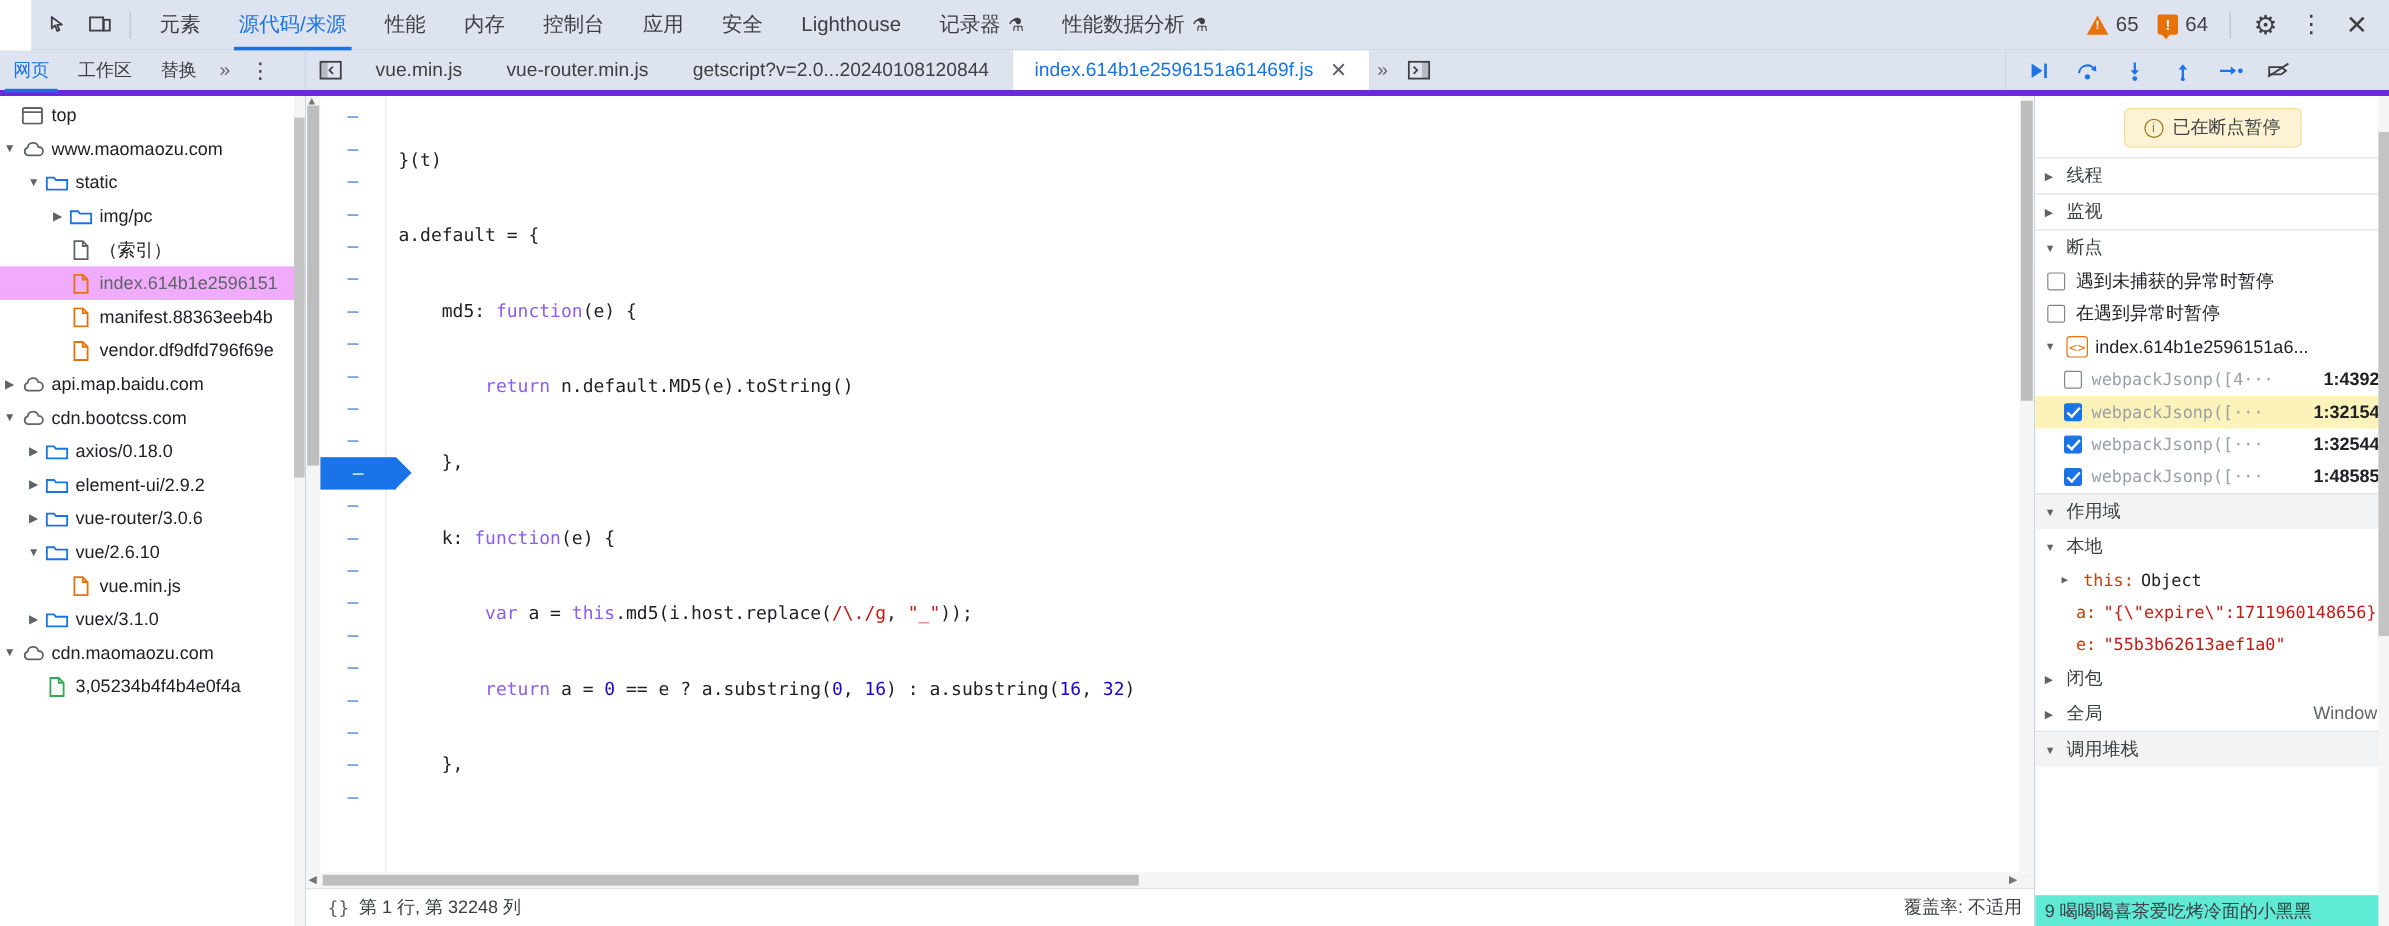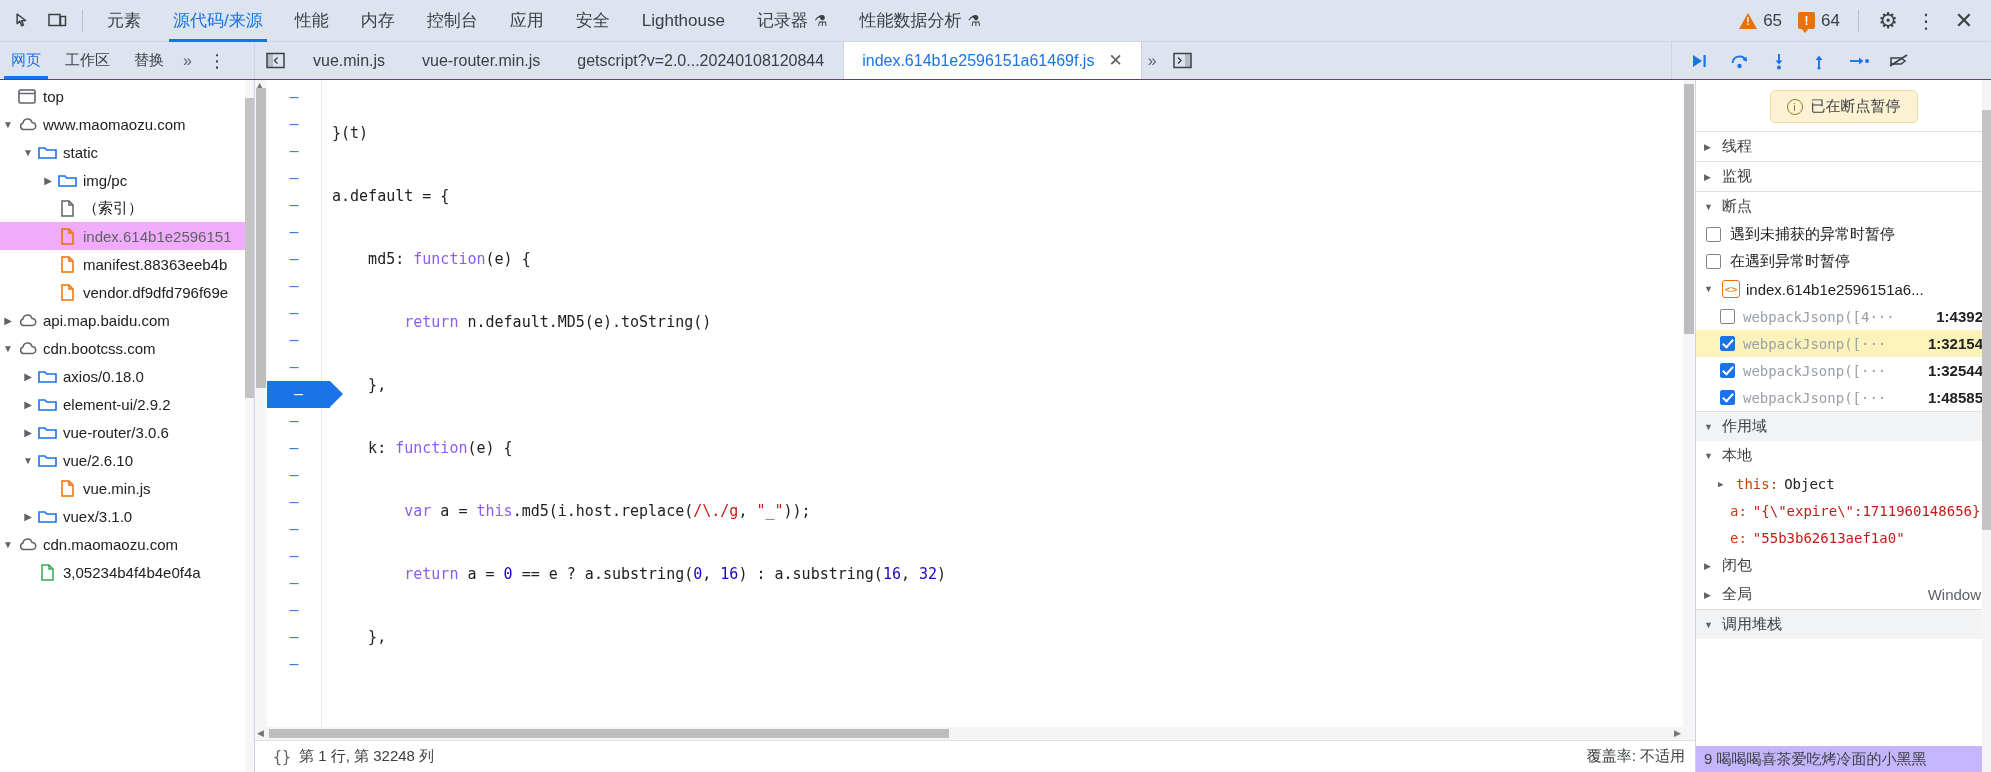--- a/index.html
+++ b/index.html
@@ -12,20 +12,21 @@
   }
   .app { width: 1991px; height: 772px; display: flex; flex-direction: column; }
 
   
   .toolbar {
     height: 42px; min-height: 42px;
     background: #dee4ef;
     display: flex; align-items: center;
     padding: 0 10px 0 6px;
     border-bottom: 1px solid #cdd4e3;
+    margin-left: 26px;
   }
   .tb-icon {
     width: 34px; height: 32px;
     display: flex; align-items: center; justify-content: center;
     color: #3c4043;
   }
   .tb-sep { width: 1px; height: 22px; background: #b9c1d2; margin: 0 8px; }
   .panel-tabs { display: flex; align-items: center; height: 42px; }
   .panel-tab {
     padding: 0 16px; height: 42px;
@@ -65,21 +66,21 @@
   }
   .gear { font-size: 22px; color: #3c4043; }
   .kebab { font-size: 20px; color: #3c4043; letter-spacing: 0; }
   .xclose { font-size: 22px; color: #3c4043; }
 
   
   .subbar {
     height: 38px; min-height: 38px;
     background: #dee4ef;
     display: flex; align-items: stretch;
-    border-bottom: 1px solid #6d28d9;
+    border-bottom: 5px solid #6d28d9;
   }
   .nav-head {
     width: 255px; min-width: 255px;
     display: flex; align-items: center; gap: 2px;
     padding-left: 0px;
     border-right: 1px solid #cdd4e3;
     position: relative;
   }
   .nav-tab {
     padding: 0 11px; height: 37px; display: flex; align-items: center;
@@ -280,21 +281,21 @@
   .scope-row .vobj { color: #202124; }
   .sect-row-plain {
     height: 29px; display: flex; align-items: center; gap: 6px;
     padding-left: 8px; color: #3c4043; font-size: 15px;
   }
   .sect-row-plain .right { margin-left: auto; color: #5f6368; padding-right: 10px; }
   .dbg-scroll { position: absolute; right: 0; top: 0; width: 9px; height: 100%; background: #f5f5f5; }
   .dbg-thumb { position: absolute; right: 0; top: 30px; width: 9px; height: 420px; background: #c4c4c4; }
   .bottom-overlay {
     position: absolute; left: 0; right: 0; bottom: 0; height: 26px;
-    background: #c4b5fd; display: flex; align-items: center; padding-left: 8px;
+    background: #5eead4; display: flex; align-items: center; padding-left: 8px;
     font-size: 15px; color: #3c4043; overflow: hidden; white-space: nowrap;
   }
 </style>
 </head>
 <body>
 
 <div class="app">
 
   <div class="toolbar">
     <div class="tb-icon">

